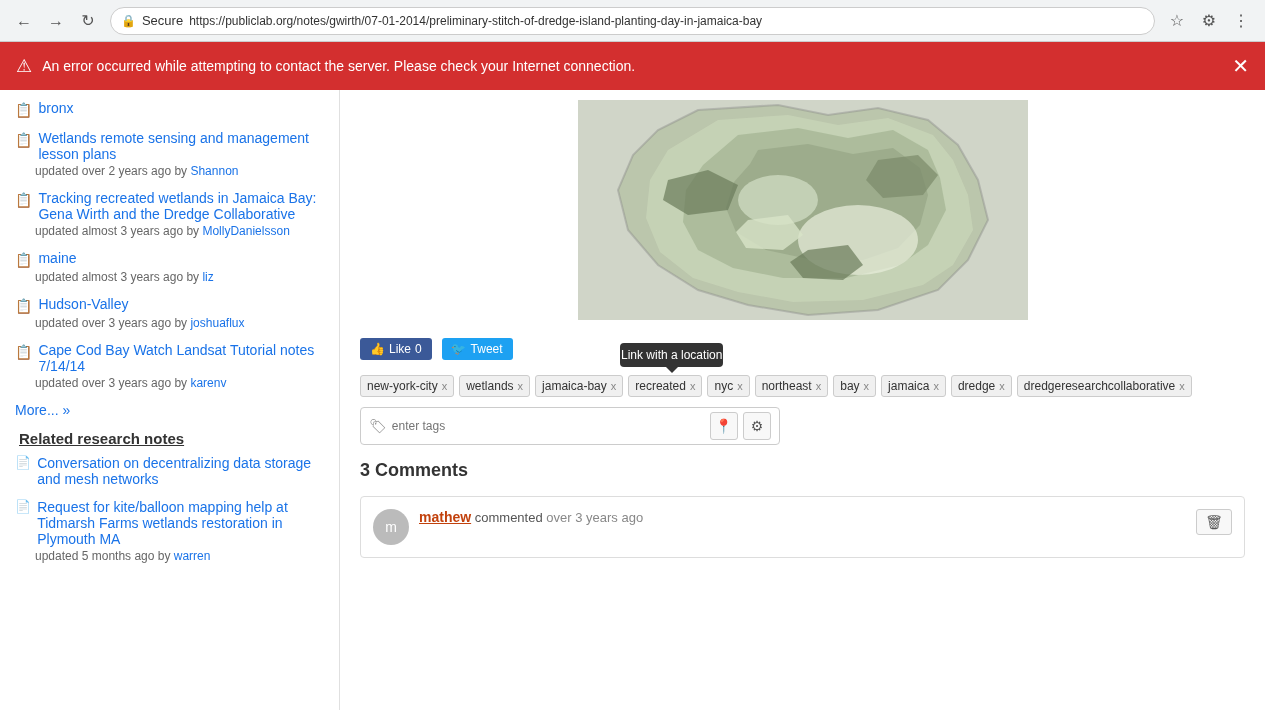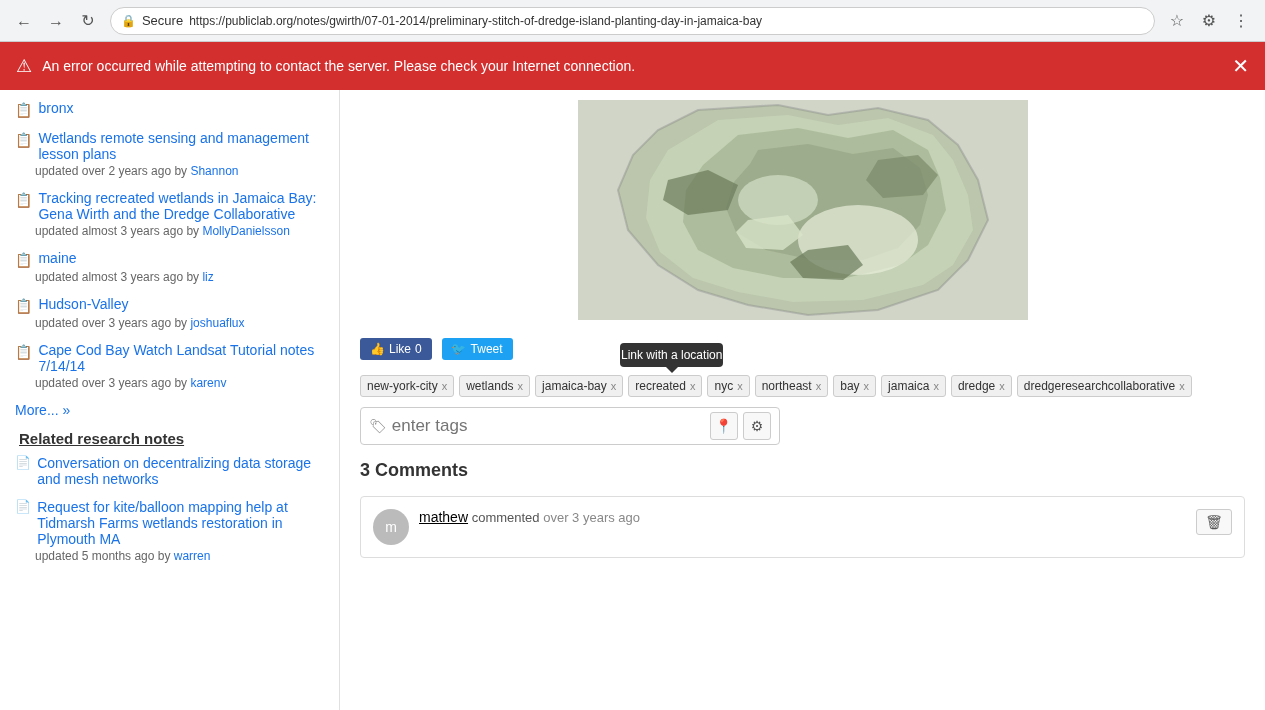--- a/index.html
+++ b/index.html
@@ -181,21 +181,21 @@
       border: 1px solid #ccc;
       border-radius: 4px;
       padding: 4px 8px;
       width: 420px;
     }
     .tag-icon { color: #888; font-size: 14px; }
     .tag-input {
       border: none;
       outline: none;
       flex: 1;
-      font-size: 17px;
+      font-size: 12px;
       color: #aaa;
     }
     .tag-action-btn {
       width: 28px; height: 28px;
       border: 1px solid #ccc;
       border-radius: 3px;
       background: #f8f8f8;
       cursor: pointer;
       display: flex; align-items: center; justify-content: center;
       font-size: 14px;
@@ -222,21 +222,21 @@
       gap: 10px;
       align-items: flex-start;
     }
     .avatar {
       width: 36px; height: 36px; border-radius: 50%;
       background: #bbb; flex-shrink: 0;
       display: flex; align-items: center; justify-content: center;
       color: #fff; font-size: 14px;
     }
     .comment-meta { flex: 1; font-size: 13px; color: #555; }
-    .comment-username { color: #000000; font-weight: normal; font-size: 14px; }
+    .comment-username { color: #c2410c; font-weight: bold; font-size: 14px; }
     .comment-action { color: #555; }
     .comment-timestamp { color: #888; }
     .delete-btn {
       border: 1px solid #ccc;
       background: #f8f8f8;
       padding: 4px 8px;
       cursor: pointer;
       border-radius: 3px;
       font-size: 14px;
       color: #555;

